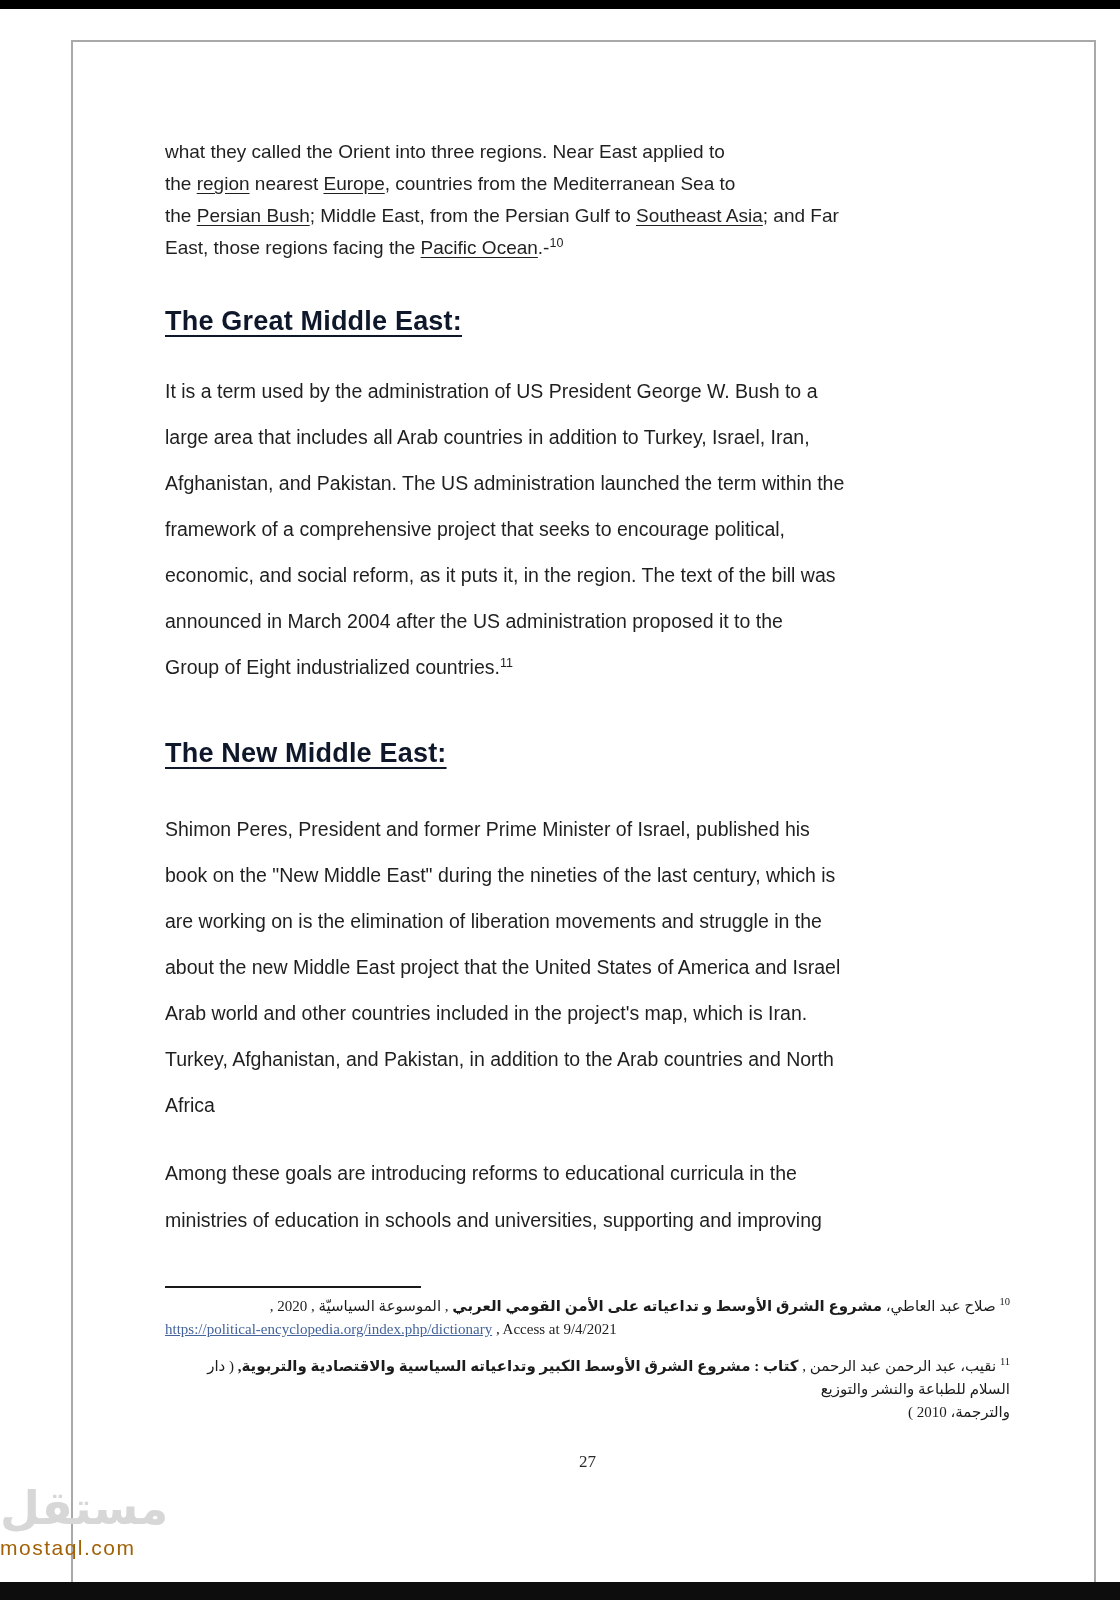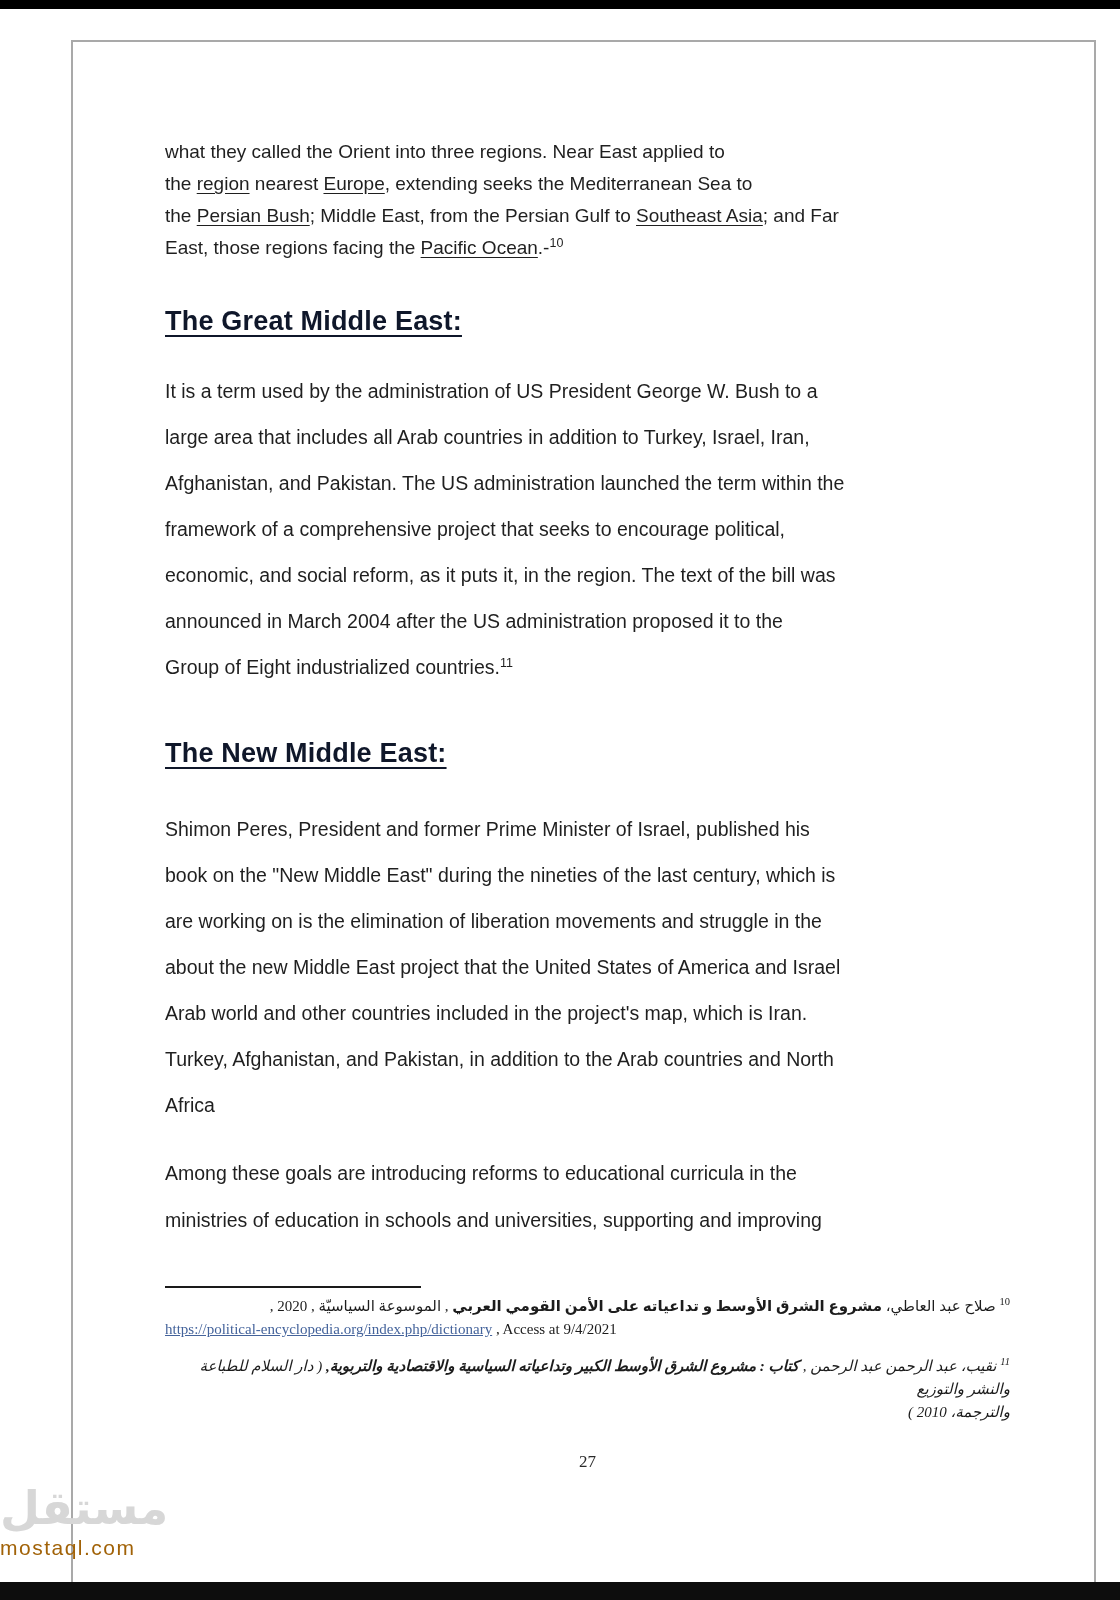--- a/index.html
+++ b/index.html
@@ -66,21 +66,21 @@
   }
   .fnote {
     direction:rtl;
     text-align:right;
     font-family:"Liberation Serif", "DejaVu Sans", serif;
     font-size:15px;
     line-height:23px;
     color:#1c1c1c;
   }
   .fnote.f10 { margin-top:7px; }
-  .fnote.f11 { margin-top:14px;font-style:italic; }
+  .fnote.f11 { margin-top:14px; }
   .fnote .b { font-weight:bold; }
   .fnote sup { font-size:10.5px; }
   .fn-linkline {
     direction:ltr;
     font-family:"Liberation Serif", "DejaVu Sans", serif;
     font-size:15px;
     line-height:23px;
     color:#1c1c1c;
   }
   a.fn-link {
@@ -122,21 +122,21 @@
 </head>
 <body>
 
 <div class="bar top"></div>
 
 <div class="page">
   <div class="content">
 
     <div class="intro">
       <div class="iline"><span>what they called the Orient into three regions. Near East applied to</span></div>
-      <div class="iline"><span>the </span><span class="u">region</span><span> nearest </span><span class="u">Europe</span><span>, extending seeks the Mediterranean Sea to</span></div>
+      <div class="iline"><span>the </span><span class="u">region</span><span> nearest </span><span class="u">Europe</span><span>, countries from the Mediterranean Sea to</span></div>
       <div class="iline"><span>the </span><span class="u">Persian Bush</span><span>; Middle East, from the Persian Gulf to </span><span class="u">Southeast Asia</span><span>; and Far</span></div>
       <div class="iline"><span>East, those regions facing the </span><span class="u">Pacific Ocean</span><span>.-</span><sup>10</sup></div>
     </div>
 
     <h2 class="sec first">The Great Middle East:</h2>
 
     <div class="para p1">
       <div class="bline">It is a term used by the administration of US President George W. Bush to a</div>
       <div class="bline">large area that includes all Arab countries in addition to Turkey, Israel, Iran,</div>
       <div class="bline">Afghanistan, and Pakistan. The US administration launched the term within the</div>

